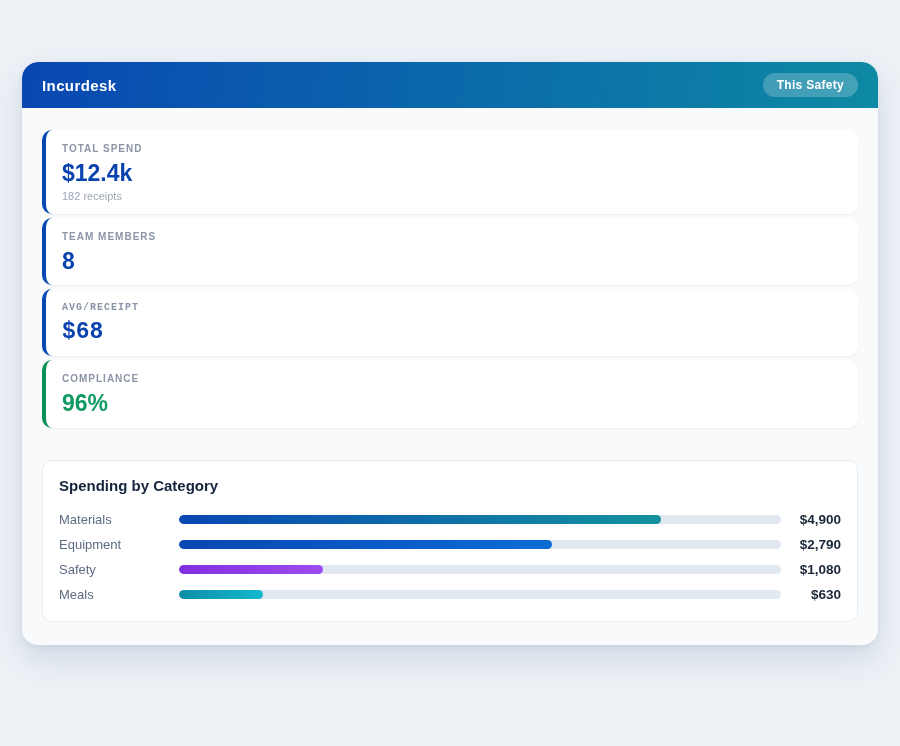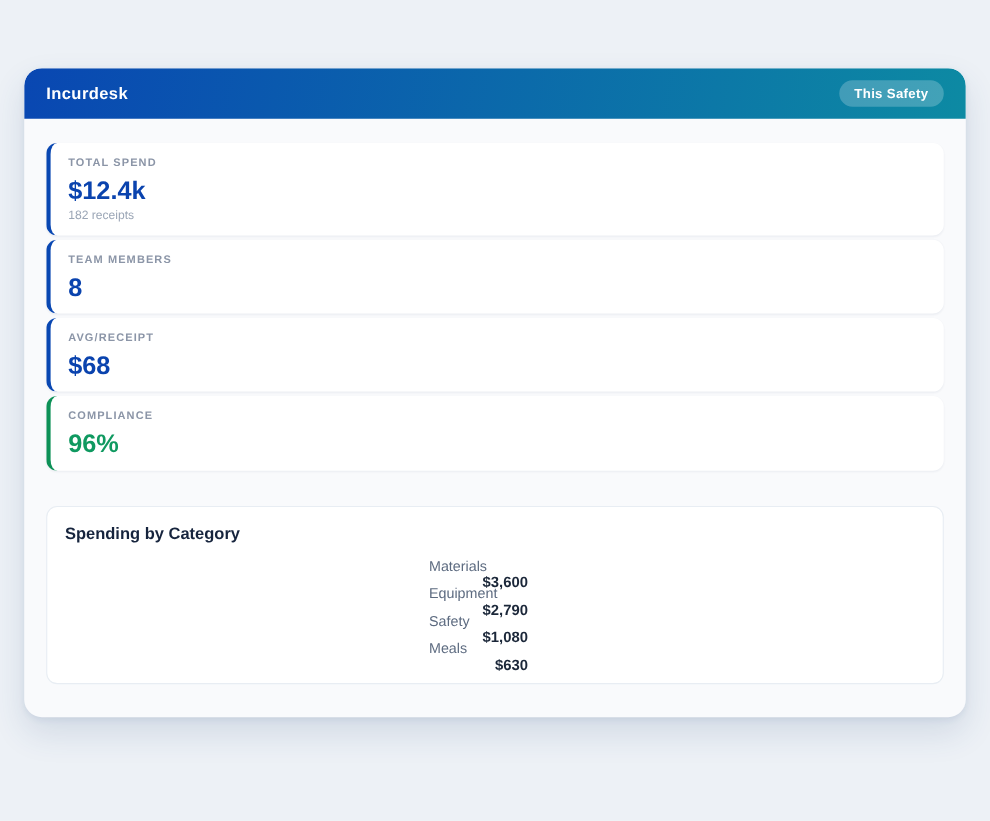--- a/index.html
+++ b/index.html
@@ -8,21 +8,21 @@
     font-family: "Liberation Sans", "DejaVu Sans", sans-serif;
     background: #edf1f6;
     overflow: hidden;
   }
   .app-container {
     width: 856px;
     margin: 62px auto 0 auto;
     background: #f9fafc;
     border-radius: 16px;
     box-shadow: 0 14px 30px rgba(45, 75, 130, 0.14), 0 2px 6px rgba(45,75,130,0.08);
-    padding-bottom: 30px;
+    padding-bottom: 23px;
     overflow: hidden;
   }
   .app-header {
     height: 46px;
     display: flex;
     align-items: center;
     justify-content: space-between;
     padding: 0 20px;
     border-radius: 16px 16px 0 0;
   }
@@ -84,21 +84,20 @@
   .category-title {
     font-size: 15px;
     font-weight: bold;
     color: #16243d;
     margin-bottom: 13px;
   }
   .cat-row {
     display: flex;
     align-items: center;
     height: 25px;
-    flex-direction: column;
   }
   .cat-label {
     width: 120px;
     font-size: 13px;
     color: #5d6b80;
   }
   .cat-track {
     flex: 1;
     height: 9px;
     border-radius: 5px;
@@ -130,38 +129,38 @@
     <div id="stats-list">
         <div class="stat-card" style="border-left-color: rgb(9, 71, 178);">
           <div class="stat-label">TOTAL SPEND</div>
           <div class="stat-value" style="color: rgb(10, 67, 174);">$12.4k</div>
           <div class="stat-sub">182 receipts</div>
         </div>
         <div class="stat-card" style="border-left-color: rgb(9, 71, 178);">
           <div class="stat-label">TEAM MEMBERS</div>
           <div class="stat-value" style="color: rgb(10, 67, 174);">8</div>
         </div>
-        <div class="stat-card" style="border-left-color: rgb(9, 71, 178);">
+        <div class="stat-card" style="border-left-color: rgb(9, 71, 178); font-family: Liberation Mono, monospace;">
           <div class="stat-label">AVG/RECEIPT</div>
           <div class="stat-value" style="color: rgb(10, 67, 174);">$68</div>
         </div>
         <div class="stat-card" style="border-left-color: rgb(13, 145, 87);">
           <div class="stat-label">COMPLIANCE</div>
           <div class="stat-value" style="color: rgb(15, 153, 96);">96%</div>
         </div>
       </div>
     <div class="category-card">
       <div class="category-title">Spending by Category</div>
       <div id="category-rows">
           <div class="cat-row">
             <div class="cat-label">Materials</div>
             <div class="cat-track" style="background: rgb(226, 232, 240);">
               <div class="cat-fill" style="width: 80%; background: linear-gradient(90deg, rgb(9, 71, 178), rgb(19, 146, 158));"></div>
             </div>
-            <div class="cat-value">$3,600</div>
+            <div class="cat-value">$4,900</div>
           </div>
           <div class="cat-row">
             <div class="cat-label">Equipment</div>
             <div class="cat-track" style="background: rgb(226, 232, 240);">
               <div class="cat-fill" style="width: 62%; background: linear-gradient(90deg, rgb(9, 71, 178), rgb(11, 108, 214));"></div>
             </div>
             <div class="cat-value">$2,790</div>
           </div>
           <div class="cat-row">
             <div class="cat-label">Safety</div>

